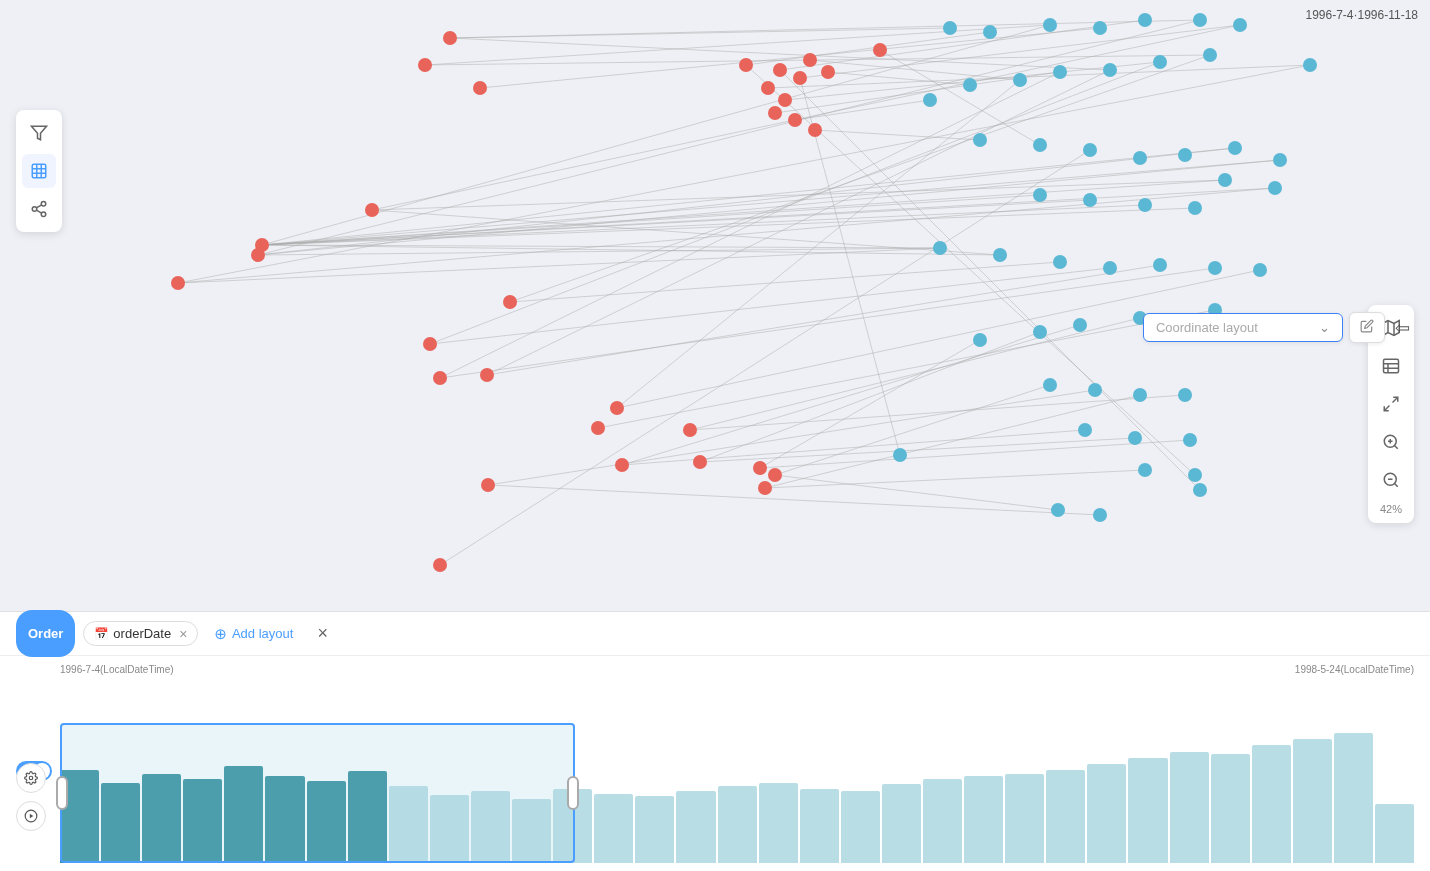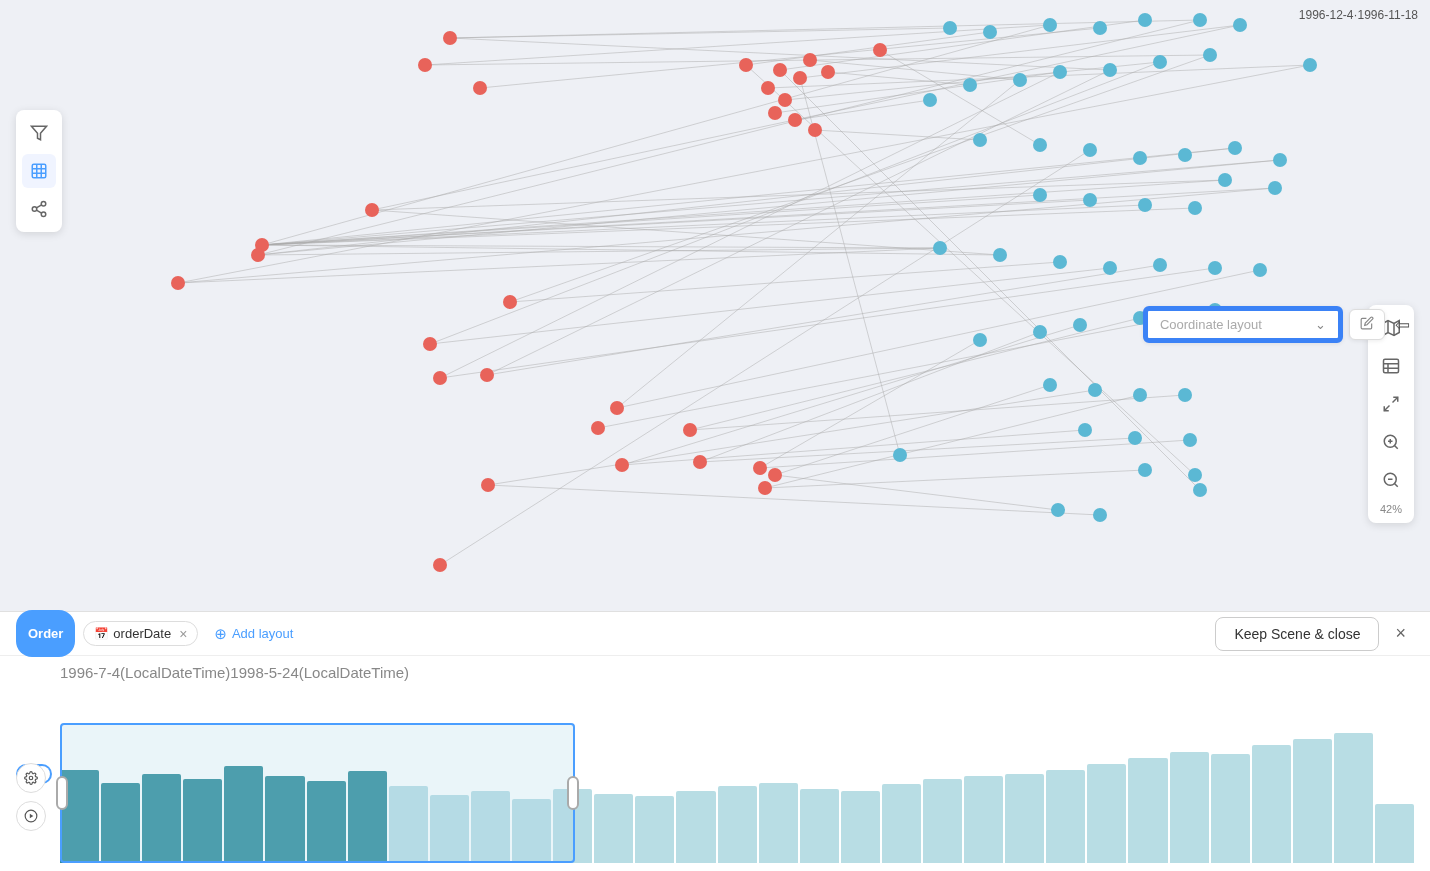--- a/index.html
+++ b/index.html
@@ -87,21 +87,21 @@
       position: absolute;
       bottom: 268px;
       right: 16px;
       display: flex;
       align-items: center;
       gap: 6px;
     }
 
     .coord-layout-select {
       background: white;
-      border: 5px solid #3b82f6;
+      border: 1px solid #3b82f6;
       border-radius: 6px;
       padding: 6px 12px;
       font-size: 13px;
       color: #aaa;
       display: flex;
       align-items: center;
       gap: 8px;
       box-shadow: 0 1px 4px rgba(0,0,0,0.08);
       cursor: pointer;
       min-width: 200px;
@@ -218,23 +218,23 @@
     .timeline-chart {
       flex: 1;
       display: flex;
       flex-direction: column;
       padding: 8px 0;
       position: relative;
     }
 
     .timeline-dates-row {
       display: flex;
-      justify-content: flex-start;
+      justify-content: space-between;
       padding: 0 16px 4px 60px;
-      font-size: 15px;
+      font-size: 10px;
       color: #888;
     }
 
     .toggle-switch {
       position: absolute;
       left: 16px;
       top: 50%;
       transform: translateY(-50%);
     }
 
@@ -501,21 +501,21 @@
       <circle cx="1135" cy="438" r="7" fill="#5BB8D4"></circle>
       <circle cx="1190" cy="440" r="7" fill="#5BB8D4"></circle>
       <circle cx="1058" cy="510" r="7" fill="#5BB8D4"></circle>
       <circle cx="1100" cy="515" r="7" fill="#5BB8D4"></circle>
       <circle cx="1145" cy="470" r="7" fill="#5BB8D4"></circle>
       <circle cx="1195" cy="475" r="7" fill="#5BB8D4"></circle>
       <circle cx="1200" cy="490" r="7" fill="#5BB8D4"></circle>
       <circle cx="900" cy="455" r="7" fill="#5BB8D4"></circle>
     </svg>
 
-  <div class="date-label-top">1996-12-4·1996-11-18</div>
+  <div class="date-label-top">1996-7-4·1996-11-18</div>
 
   <div class="left-toolbar">
     <button class="toolbar-btn" title="Filter">
       <svg width="18" height="18" viewBox="0 0 24 24" fill="none" stroke="#666" stroke-width="2">
         <polygon points="22 3 2 3 10 12.46 10 19 14 21 14 12.46 22 3"></polygon>
       </svg>
     </button>
     <button class="toolbar-btn" title="Chart" style="background:#f0f4ff;">
       <svg width="18" height="18" viewBox="0 0 24 24" fill="none" stroke="#4A9EFF" stroke-width="2">
         <rect x="3" y="3" width="18" height="18" rx="2"></rect>
@@ -599,21 +599,20 @@
     <span class="order-badge">Order</span>
     <div class="date-tag">
       <span style="font-size:12px;">📅</span>
       <span>orderDate</span>
       <button class="date-tag-close">×</button>
     </div>
     <button class="add-range-btn">
       <span style="font-size:15px;">⊕</span>
       <span>Add layout</span>
     </button>
-    <button class="keep-scene-btn">Keep Scene &amp; close</button>
     <button class="close-x-btn">×</button>
   </div>
 
   <div class="timeline-chart">
     <div class="timeline-dates-row">
       <span>1996-7-4(LocalDateTime)</span>
       <span>1998-5-24(LocalDateTime)</span>
     </div>
     <div style="position:relative; flex:1; display:flex; align-items:flex-end; padding: 0 16px 0 60px;">
 

